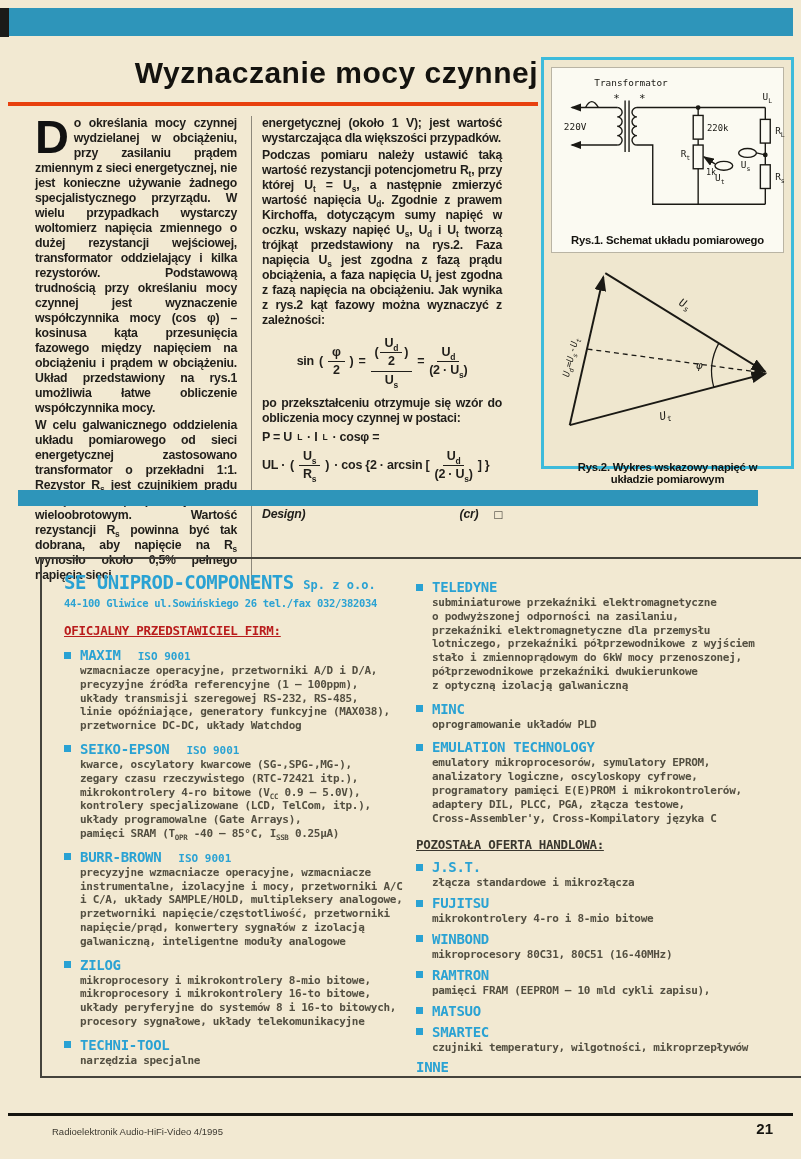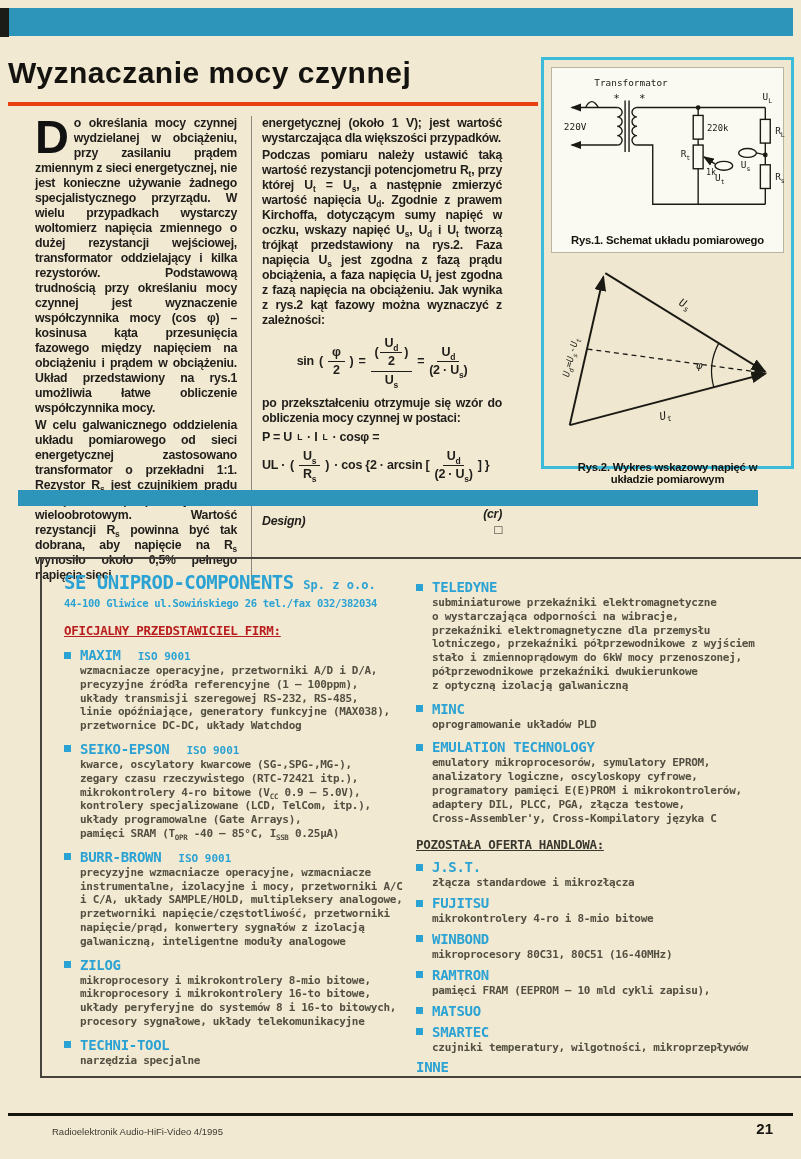--- a/index.html
+++ b/index.html
@@ -7,42 +7,42 @@
   .page{position:absolute;inset:0;background:#f2e9d2;}
   [data-name]{box-sizing:border-box;}
 
   
   .topbar{position:absolute;left:9px;top:8px;width:784px;height:28px;background:#2e95ba;}
   .topbar-nub{position:absolute;left:0;top:8px;width:9px;height:29px;background:#1b1b18;}
   .midband{position:absolute;left:18px;top:490px;width:740px;height:16px;background:#2e95ba;}
 
   
   .article{position:absolute;left:8px;top:48px;width:530px;}
-  .title{font-size:30px;font-weight:800;color:#14130f;text-align:left;letter-spacing:.5px;margin:8px 0 12px 0;}
+  .title{font-size:30px;font-weight:800;color:#14130f;text-align:right;letter-spacing:.5px;margin:8px 0 12px 0;}
   .redrule{height:4px;background:#e8400e;margin:0 0 10px 0;}
   .cols{display:flex;align-items:stretch;}
   .col{font-size:12.3px;line-height:1.22;font-weight:700;color:#201e1a;text-align:justify;letter-spacing:-.25px;}
   .col1{width:244px;padding:0 14px 0 27px;border-right:1px solid #8d887b;}
   .col2{width:252px;padding:0 2px 0 10px;}
   .col p{margin:0 0 2px 0;}
   .dropcap{float:left;font-size:47px;line-height:.82;font-weight:900;margin:2px 5px 0 0;color:#111;}
   sub{font-size:68%;line-height:0;}
 
   
   .formula{display:flex;align-items:center;justify-content:center;gap:5px;margin:8px 0;font-weight:700;font-size:12.5px;color:#201e1a;}
   .formula.left{justify-content:flex-start;margin:4px 0;}
   .frac{display:inline-flex;flex-direction:column;align-items:center;vertical-align:middle;}
   .frac .num{padding:0 4px 1px 4px;border-bottom:1.5px solid #201e1a;text-align:center;}
   .frac .den{padding-top:1px;text-align:center;}
   .inner-row{display:inline-flex;align-items:center;gap:2px;}
   .inner-row .frac .num{border-bottom:1.5px solid #201e1a;}
   .credit{margin-top:9px;font-style:italic;font-weight:700;font-size:12.3px;}
   .credit .l1{text-align:justify;text-align-last:justify;}
   .credit .l2{display:flex;justify-content:space-between;align-items:center;}
-  .credit .cr-wrap{display:flex;align-items:flex-end;flex-direction:column;}
+  .credit .cr-wrap{display:flex;gap:16px;align-items:center;}
   .sq{font-style:normal;font-weight:400;font-size:13px;}
 
   
   .figbox{position:absolute;left:541px;top:57px;width:253px;height:412px;border:3px solid #3dbbdb;background:#efe7cf;}
   .fig1panel{margin:7px 7px 0 7px;background:#fbfaf2;border:1px solid #b9b4a4;padding:2px 2px 6px 2px;}
   .figcap{font-size:11.3px;font-weight:800;color:#14130f;text-align:center;letter-spacing:-.2px;padding:2px 6px 0 6px;}
   .fig2wrap{padding:4px 6px 0 6px;}
   svg text{font-family:"DejaVu Sans Mono",monospace;fill:#1a1914;}
 
   
@@ -331,21 +331,21 @@
             <div class="brand" data-name="brand-entry">
               <div class="brand-head">
                 <span class="bullet" data-name="bullet-square-icon"></span>
                 <span class="brand-name" data-name="brand-name">TELEDYNE</span>
                 <span class="brand-iso" data-name="brand-iso-badge"></span>
               </div>
               <div class="brand-desc" data-name="brand-description">
 
                   <div class="desc-line" data-name="brand-description-line">subminiaturowe przekaźniki elektromagnetyczne</div>
 
-                  <div class="desc-line" data-name="brand-description-line">o wystarczająca odporności na wibracje,</div>
+                  <div class="desc-line" data-name="brand-description-line">o podwyższonej odporności na zasilaniu,</div>
 
                   <div class="desc-line" data-name="brand-description-line">przekaźniki elektromagnetyczne dla przemysłu</div>
 
                   <div class="desc-line" data-name="brand-description-line">lotniczego, przekaźniki półprzewodnikowe z wyjściem</div>
 
                   <div class="desc-line" data-name="brand-description-line">stało i zmiennoprądowym do 6kW mocy przenoszonej,</div>
 
                   <div class="desc-line" data-name="brand-description-line">półprzewodnikowe przekaźniki dwukierunkowe</div>
 
                   <div class="desc-line" data-name="brand-description-line">z optyczną izolacją galwaniczną</div>

